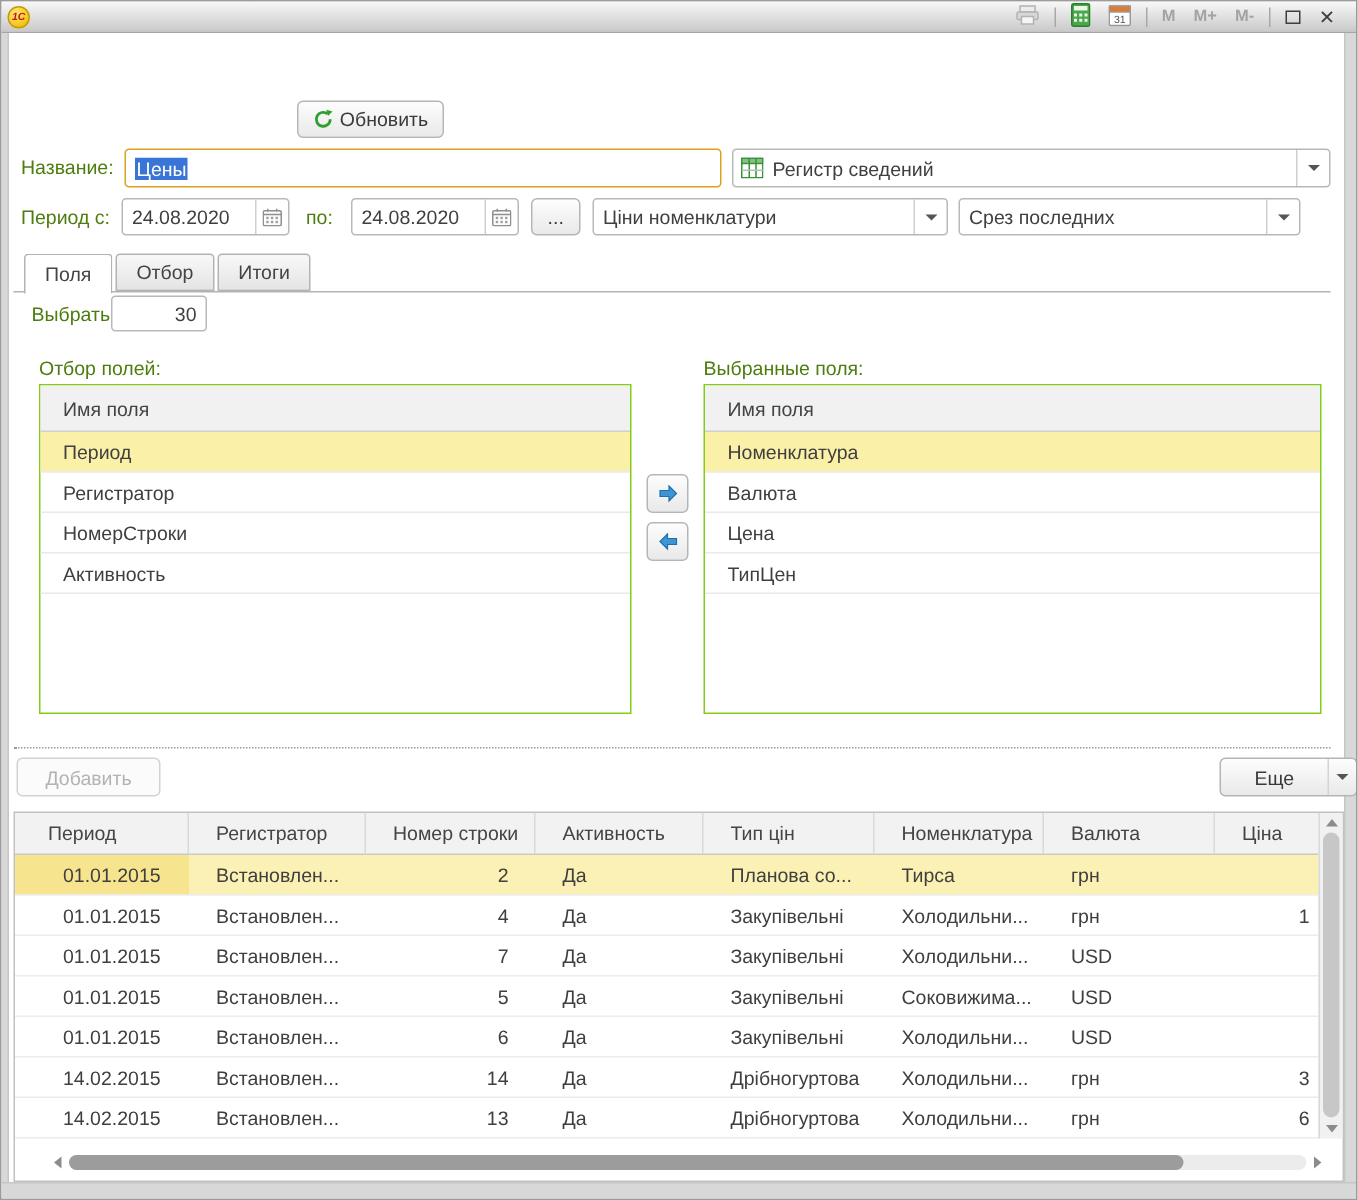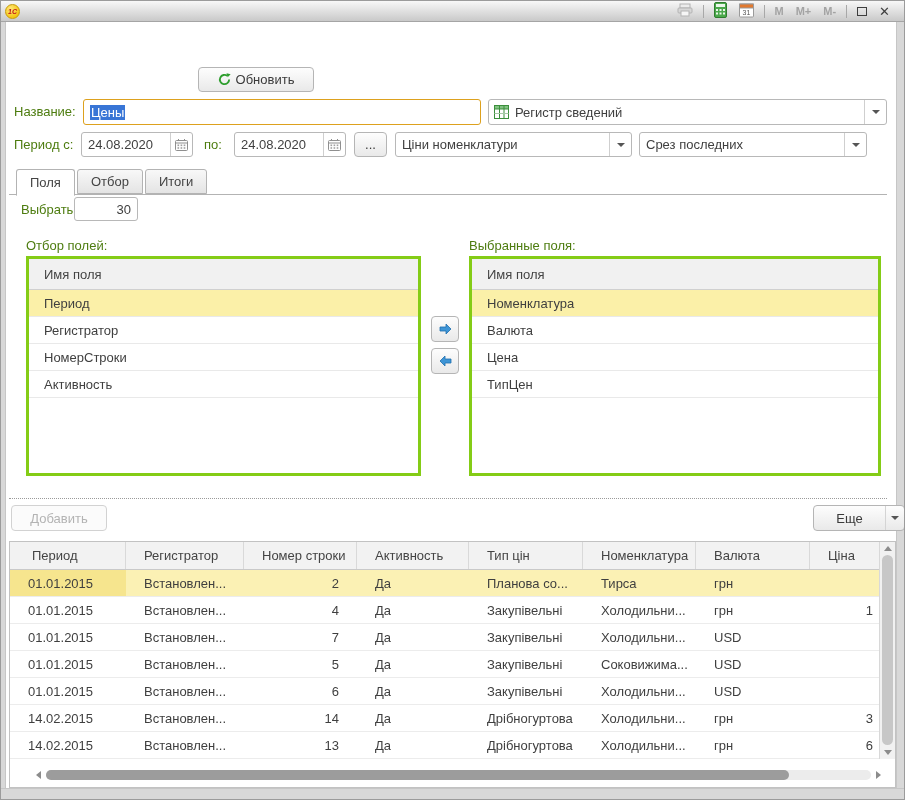--- a/index.html
+++ b/index.html
@@ -31,42 +31,42 @@
   .label{white-space:nowrap;color:#4d7c0f}
   .sel-text{background:#3875d6;color:#fff;padding:0 1px}
 
   
   .tabs{position:absolute;left:15px;top:168px;display:flex;z-index:2}
   .tab{height:25px;padding:0 13px;display:flex;align-items:center;background:linear-gradient(#f8f8f8,#e4e4e4);border:1px solid #b3b3b3;border-radius:3px 3px 0 0;margin-right:2px;color:#444;box-sizing:border-box}
   .tab.active{background:#fff;height:27px;border-bottom:1px solid #fff}
   .tabline{position:absolute;left:8px;top:193px;width:878px;border-top:1px solid #b3b3b3;z-index:1}
 
   
-  .listbox{position:absolute;border:3px solid #84cc16;background:#fff;box-sizing:border-box}
+  .listbox{position:absolute;border:1px solid #84cc16;background:#fff;box-sizing:border-box}
   .list-header{height:30px;background:#f1f1f1;border-bottom:1px solid #d0d0d0;display:flex;align-items:center;padding-left:15px;color:#444}
   .list-row{height:27px;display:flex;align-items:center;padding-left:15px;border-bottom:1px solid #e9e9e9;box-sizing:border-box}
   .list-row.sel{background:#fbf0a8}
   .move-btn{position:absolute;left:430px;width:28px;height:26px}
 
   
   .splitter{position:absolute;left:8px;top:497px;width:878px;border-top:1px dotted #9a9a9a}
 
   
   .grid{position:absolute;left:8px;top:540px;width:887px;height:247px;border:1px solid #c2c2c2;background:#fff;box-sizing:border-box}
   .grid-header{display:flex;height:28px;background:#f2f2f2;border-bottom:1px solid #c9c9c9;width:869px;box-sizing:border-box}
   .gh{display:flex;align-items:center;padding-left:18px;border-right:1px solid #d9d9d9;color:#444;overflow:hidden;white-space:nowrap;box-sizing:border-box;flex:0 0 auto}
   .grid-row{display:flex;height:27px;border-bottom:1px solid #ececec;width:869px;box-sizing:border-box}
   .grid-row.sel{background:#fbf1b4}
   .gc{display:flex;align-items:center;padding-left:18px;overflow:hidden;white-space:nowrap;box-sizing:border-box;flex:0 0 auto;height:100%}
   .gc.num{justify-content:flex-end;padding-left:0;padding-right:18px}
   .gc.num8{padding-right:6px}
   .gc.cur{background:#f6e58e}
   .c1{width:116px}.c2{width:118px}.c3{width:113px}.c4{width:112px}
   .c5{width:114px}.c6{width:113px}.c7{width:114px}.c8{width:69px;border-right:none}
-  .gh.c1{padding-left:22px}.gc.c1{padding-left:18px}
+  .gh.c1{padding-left:22px}.gc.c1{padding-left:32px}
 
   
   .vs{position:absolute;top:0;right:0;width:16px;height:217px;background:#f1f1f1;border-left:1px solid #d8d8d8;box-sizing:border-box}
   .vs-thumb{position:absolute;left:2px;right:2px;top:13px;bottom:14px;background:#c7c7c7;border-radius:6px}
   .tri{width:0;height:0;position:absolute}
   .tri-up{left:4px;top:4px;border-left:4px solid transparent;border-right:4px solid transparent;border-bottom:5px solid #8c8c8c}
   .tri-down{left:4px;bottom:4px;border-left:4px solid transparent;border-right:4px solid transparent;border-top:5px solid #8c8c8c}
   .hs{position:absolute;left:26px;top:226px;width:845px;height:14px;display:flex;align-items:center}
   .hs-arrow{width:0;height:0;flex:0 0 auto}
   .hs-left{border-top:4px solid transparent;border-bottom:4px solid transparent;border-right:5px solid #8c8c8c;margin-right:5px}
@@ -135,21 +135,21 @@
       <div class="tb-btn">
           <span class="close-x">✕</span>
         </div>
     </div>
   </div>
 
   <div class="frame-left"></div>
   <div class="frame-right"></div>
   <div class="frame-bottom"></div>
 
-  <div class="btn abs" style="left:197px;top:66px;width:116px;height:25px">
+  <div class="btn abs" style="left:197px;top:66px;width:98px;height:25px">
     <span style="margin-right:5px;display:flex">
       <svg width="13" height="13" viewBox="0 0 14 14">
           <path d="M12 7a5 5 0 1 1-1.9-3.9" fill="none" stroke="#2e9e2e" stroke-width="2"></path>
           <polygon points="9.2,0.2 13.6,1.4 10.4,4.6" fill="#2e9e2e"></polygon>
         </svg>
     </span>
     <span>Обновить</span>
   </div>
 
   <div class="label abs" style="left:13px;top:103px">Название:</div>

